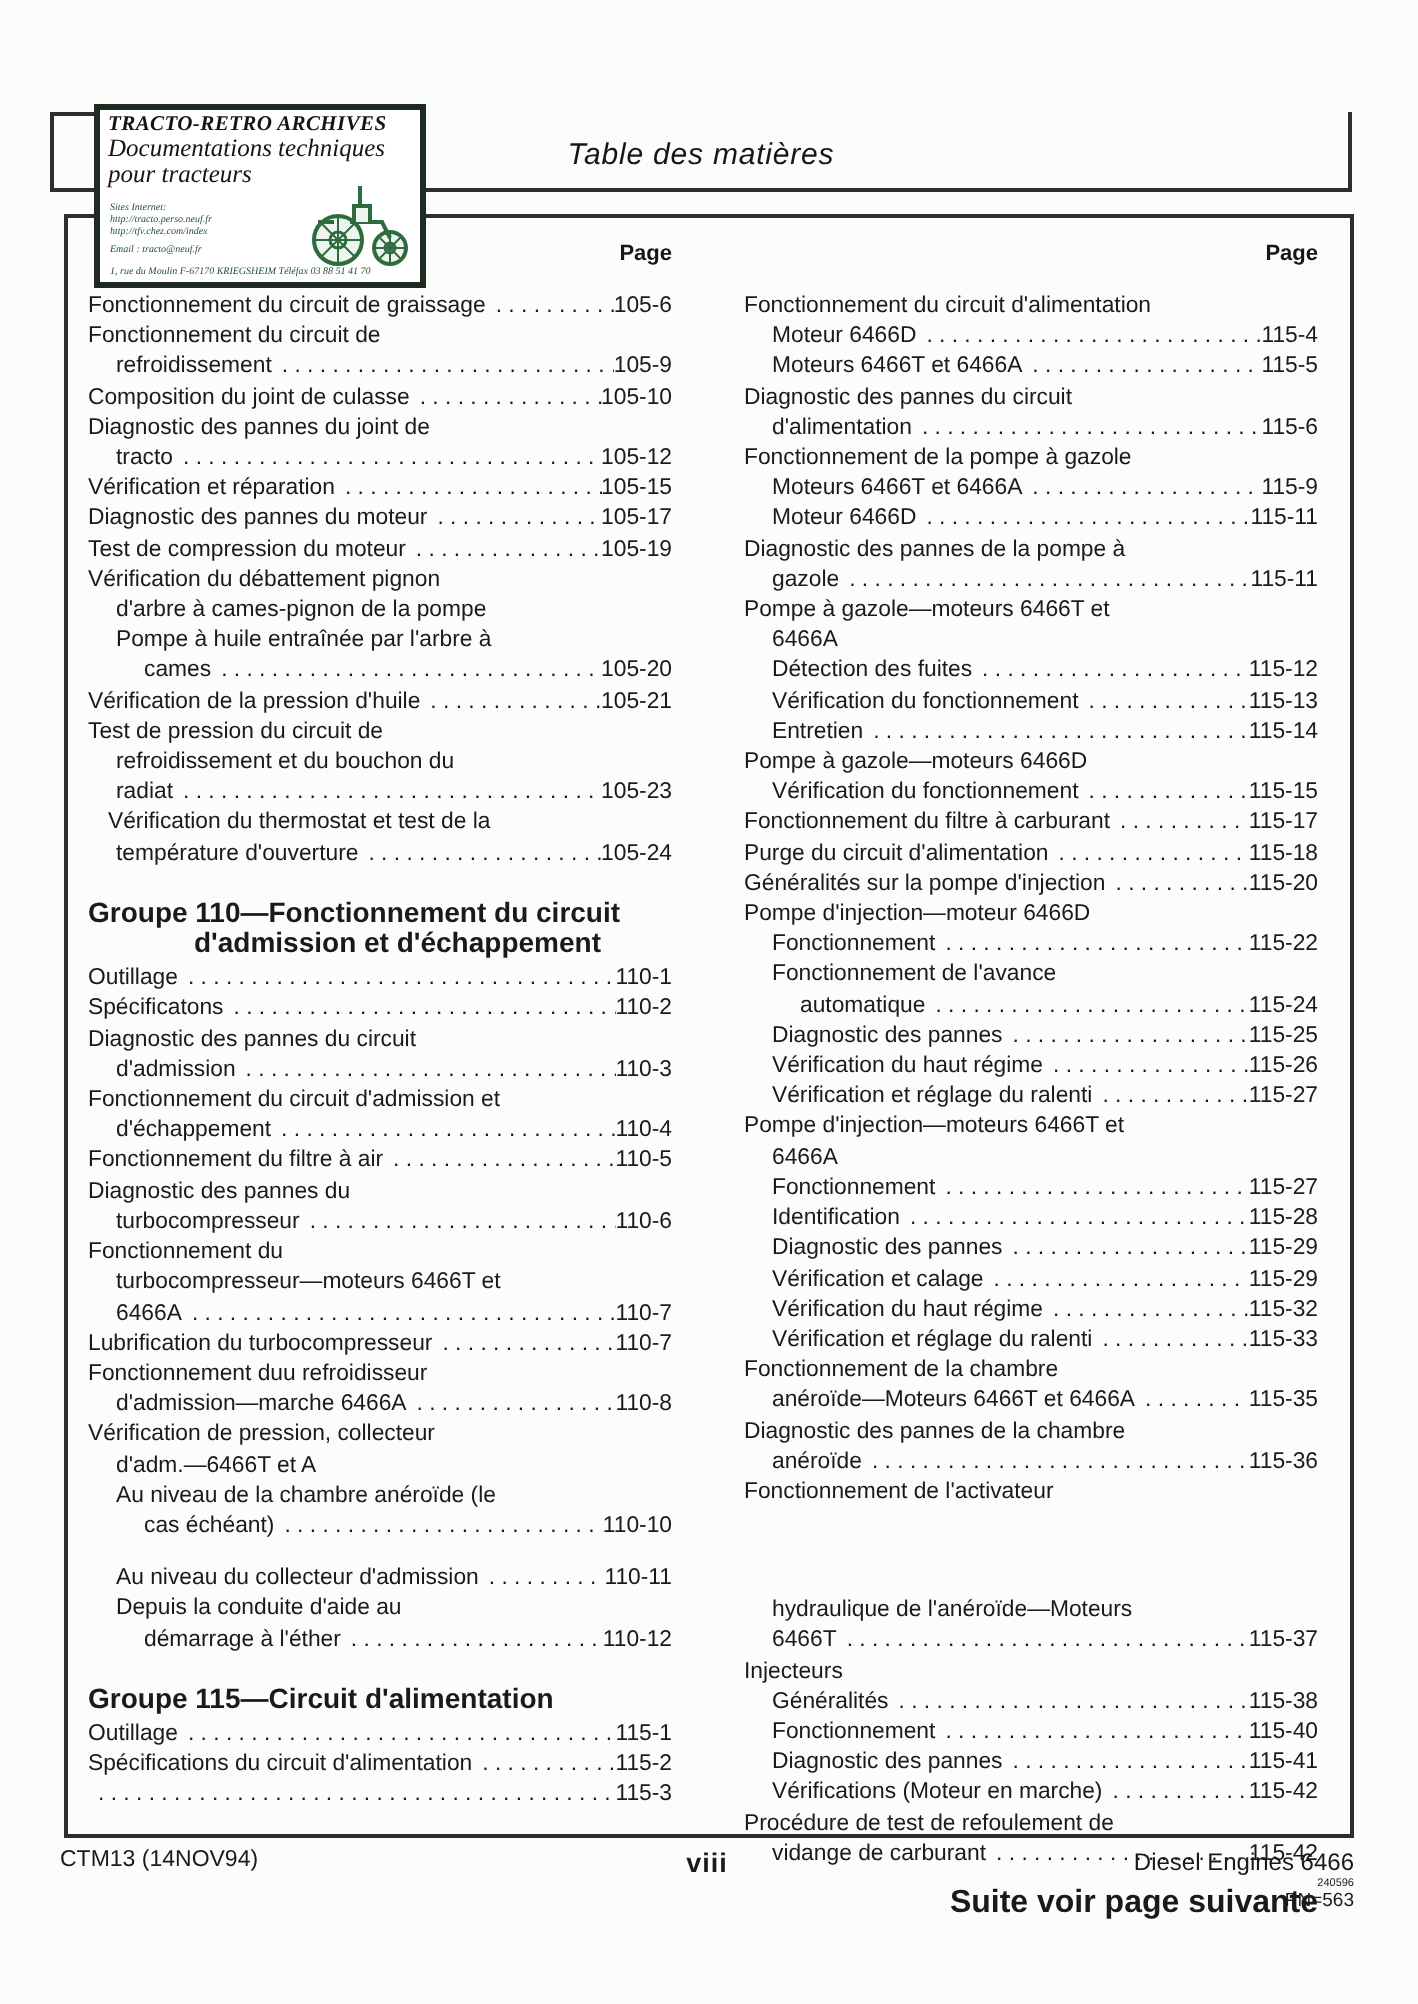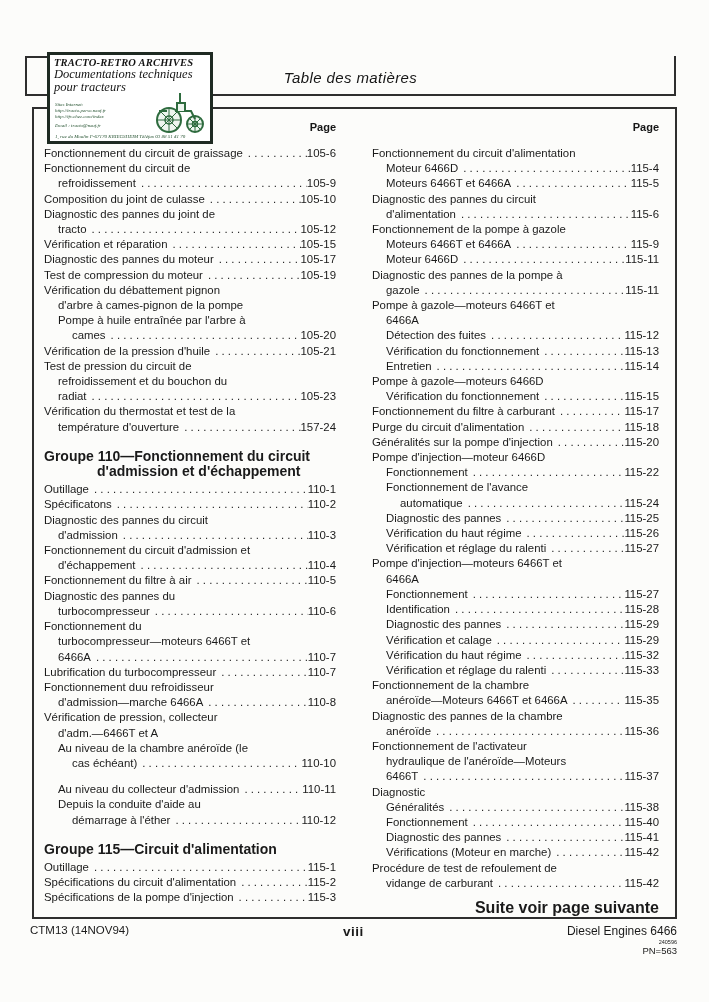--- a/index.html
+++ b/index.html
@@ -170,26 +170,26 @@
           </div>
           <div class="toc-row">
             <span class="toc-text" style="padding-left: 14px;">refroidissement et du bouchon du</span>
           </div>
           <div class="toc-row">
             <span class="toc-text" style="padding-left: 14px;">radiat</span>
             <span class="toc-dots"> . . . . . . . . . . . . . . . . . . . . . . . . . . . . . . . . . . . . . . . . . . . . . . . . . . . . . . . . . . . .</span>
             <span class="toc-page">105-23</span>
           </div>
           <div class="toc-row">
-            <span class="toc-text" style="padding-left: 0px;">Vérification du thermostat et test de la</span>
+            <span class="toc-text" style="padding-left: 0px; margin-left: 10px;">Vérification du thermostat et test de la</span>
           </div>
           <div class="toc-row">
             <span class="toc-text" style="padding-left: 14px;">température d'ouverture</span>
             <span class="toc-dots"> . . . . . . . . . . . . . . . . . . . . . . . . . . . . . . . . . . . . . . . . . . . . . . . . . . . . . . . . . . . .</span>
-            <span class="toc-page">157-24</span>
+            <span class="toc-page">105-24</span>
           </div>
           <div class="toc-heading">
             <div class="h-line">Groupe 110—Fonctionnement du circuit</div>
             <div class="h-line h-cont">d'admission et d'échappement</div>
           </div>
           <div class="toc-row">
             <span class="toc-text" style="padding-left: 0px;">Outillage</span>
             <span class="toc-dots"> . . . . . . . . . . . . . . . . . . . . . . . . . . . . . . . . . . . . . . . . . . . . . . . . . . . . . . . . . . . .</span>
             <span class="toc-page">110-1</span>
           </div>
@@ -285,21 +285,20 @@
             <span class="toc-text" style="padding-left: 0px;">Outillage</span>
             <span class="toc-dots"> . . . . . . . . . . . . . . . . . . . . . . . . . . . . . . . . . . . . . . . . . . . . . . . . . . . . . . . . . . . .</span>
             <span class="toc-page">115-1</span>
           </div>
           <div class="toc-row">
             <span class="toc-text" style="padding-left: 0px;">Spécifications du circuit d'alimentation</span>
             <span class="toc-dots"> . . . . . . . . . . . . . . . . . . . . . . . . . . . . . . . . . . . . . . . . . . . . . . . . . . . . . . . . . . . .</span>
             <span class="toc-page">115-2</span>
           </div>
           <div class="toc-row">
-            <span class="toc-text" style="padding-left: 0px;">Spécifications de la pompe d'injection</span>
             <span class="toc-dots"> . . . . . . . . . . . . . . . . . . . . . . . . . . . . . . . . . . . . . . . . . . . . . . . . . . . . . . . . . . . .</span>
             <span class="toc-page">115-3</span>
           </div>
         </div>
     </div>
     <div class="col col-right">
       <div class="page-label">Page</div>
       <div class="toc">
           <div class="toc-row">
             <span class="toc-text" style="padding-left: 0px;">Fonctionnement du circuit d'alimentation</span>
@@ -467,29 +466,29 @@
           </div>
           <div class="toc-row">
             <span class="toc-text" style="padding-left: 14px;">anéroïde</span>
             <span class="toc-dots"> . . . . . . . . . . . . . . . . . . . . . . . . . . . . . . . . . . . . . . . . . . . . . . . . . . . . . . . . . . . .</span>
             <span class="toc-page">115-36</span>
           </div>
           <div class="toc-row">
             <span class="toc-text" style="padding-left: 0px;">Fonctionnement de l'activateur</span>
           </div>
           <div class="toc-row">
-            <span class="toc-text" style="padding-left: 14px;">hydraulique de l'anéroïde—Moteurs</span>
+            <span class="toc-text" style="padding-left: 14px; margin-top: 44px;">hydraulique de l'anéroïde—Moteurs</span>
           </div>
           <div class="toc-row">
             <span class="toc-text" style="padding-left: 14px;">6466T</span>
             <span class="toc-dots"> . . . . . . . . . . . . . . . . . . . . . . . . . . . . . . . . . . . . . . . . . . . . . . . . . . . . . . . . . . . .</span>
             <span class="toc-page">115-37</span>
           </div>
           <div class="toc-row">
-            <span class="toc-text" style="padding-left: 0px;">Diagnostic</span>
+            <span class="toc-text" style="padding-left: 0px;">Injecteurs</span>
           </div>
           <div class="toc-row">
             <span class="toc-text" style="padding-left: 14px;">Généralités</span>
             <span class="toc-dots"> . . . . . . . . . . . . . . . . . . . . . . . . . . . . . . . . . . . . . . . . . . . . . . . . . . . . . . . . . . . .</span>
             <span class="toc-page">115-38</span>
           </div>
           <div class="toc-row">
             <span class="toc-text" style="padding-left: 14px;">Fonctionnement</span>
             <span class="toc-dots"> . . . . . . . . . . . . . . . . . . . . . . . . . . . . . . . . . . . . . . . . . . . . . . . . . . . . . . . . . . . .</span>
             <span class="toc-page">115-40</span>

